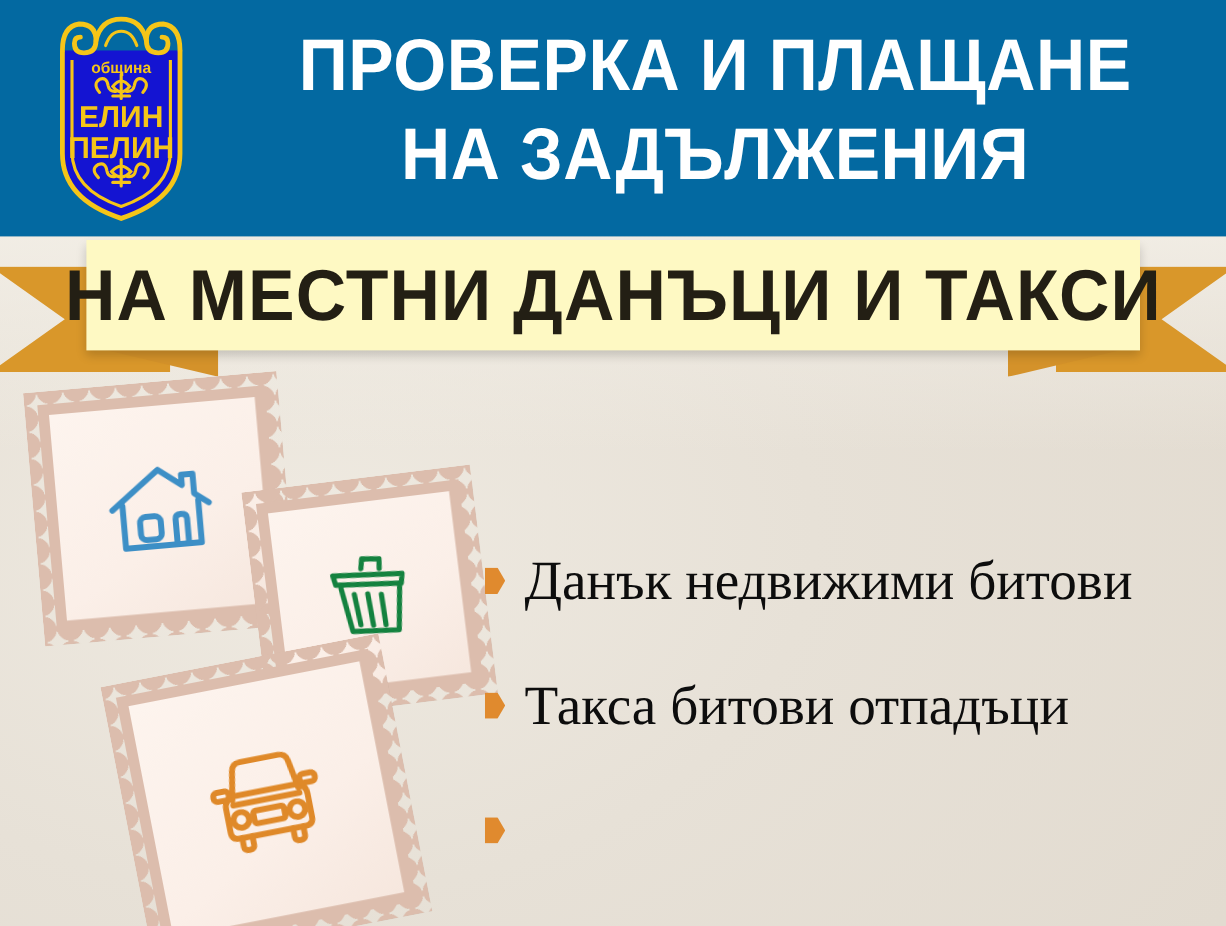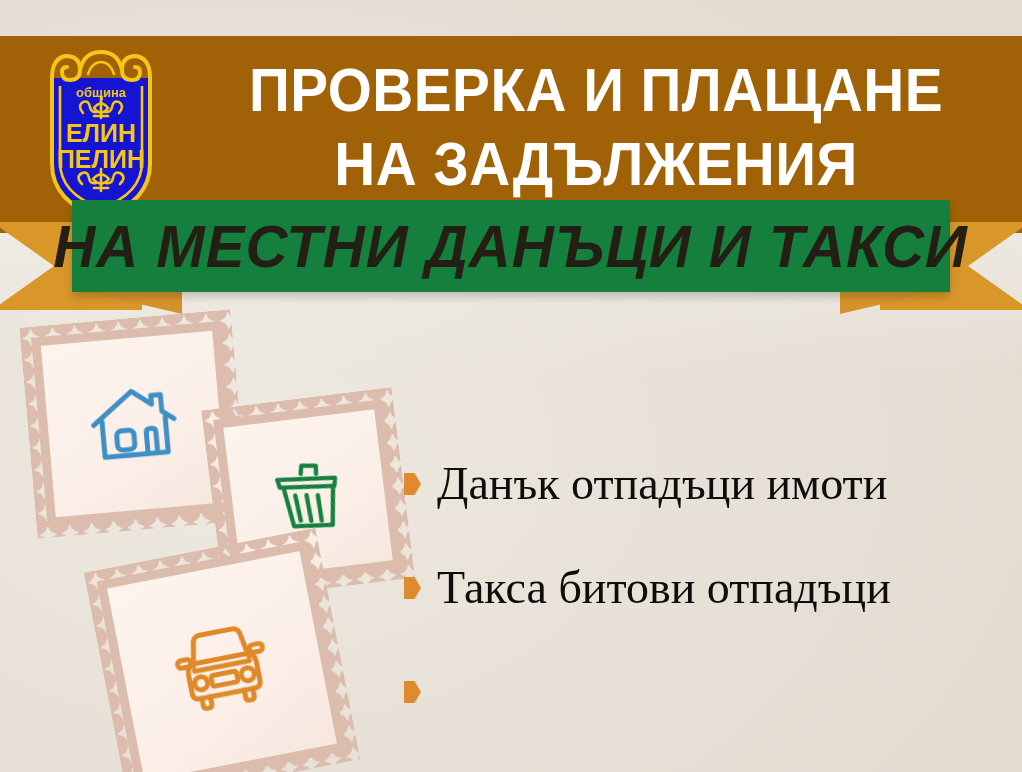--- a/index.html
+++ b/index.html
@@ -25,23 +25,22 @@
   .bg-soft-top {
     position: absolute;
     left: 0; right: 0; top: 197px; height: 180px;
     background: linear-gradient(180deg, rgba(243,239,231,0.85) 0%, rgba(235,229,219,0.0) 100%);
   }
   
   .header {
     position: absolute;
     left: 0; top: 0;
     width: 1022px; height: 197px;
-    background: #a16207;
+    background: #0369a1;
     overflow: hidden;
-    margin-top: 36px;
   }
   .header-title {
     position: absolute;
     left: 186px; top: 17px;
     width: 820px;
     text-align: center;
     color: #ffffff;
     font-family: "Liberation Sans", sans-serif;
     font-weight: bold;
     font-size: 61px;
@@ -78,26 +77,25 @@
     top: 92px;
     width: 110px; height: 26px;
     background: #d4922a;
   }
   .ribbon-fold.left  { left: 72px;  clip-path: polygon(0 0, 110px 0, 110px 26px); }
   .ribbon-fold.right { right: 72px; clip-path: polygon(0 0, 110px 0, 0 26px); }
   .ribbon-main {
     position: absolute;
     left: 72px; top: 4px;
     width: 878px; height: 92px;
-    background: #15803d;
+    background: #fef9c3;
     box-shadow: 0 5px 8px rgba(0,0,0,0.18);
     display: flex;
     align-items: center;
     justify-content: center;
-    font-style: italic;
   }
   .ribbon-text {
     color: #231f14;
     font-family: "Liberation Sans", sans-serif;
     font-weight: bold;
     font-size: 60px;
     letter-spacing: 1px;
     transform: scaleX(0.97);
     white-space: nowrap;
   }
@@ -249,21 +247,21 @@
           <path d="M26 76 L26 83 Q26 86 30 86 Q34 86 34 83 L34 76"></path>
           <path d="M66 76 L66 83 Q66 86 70 86 Q74 86 74 83 L74 76"></path>
         </g>
       </svg>
     </div>
   </div>
 
   <div class="bullets">
     <div class="bullet-row">
       <span class="bullet-marker"></span>
-      <span class="bullet-text">Данък отпадъци имоти</span>
+      <span class="bullet-text">Данък недвижими битови</span>
     </div>
     <div class="bullet-row">
       <span class="bullet-marker"></span>
       <span class="bullet-text">Такса битови отпадъци</span>
     </div>
     <div class="bullet-row">
       <span class="bullet-marker"></span>
     </div>
   </div>
 

